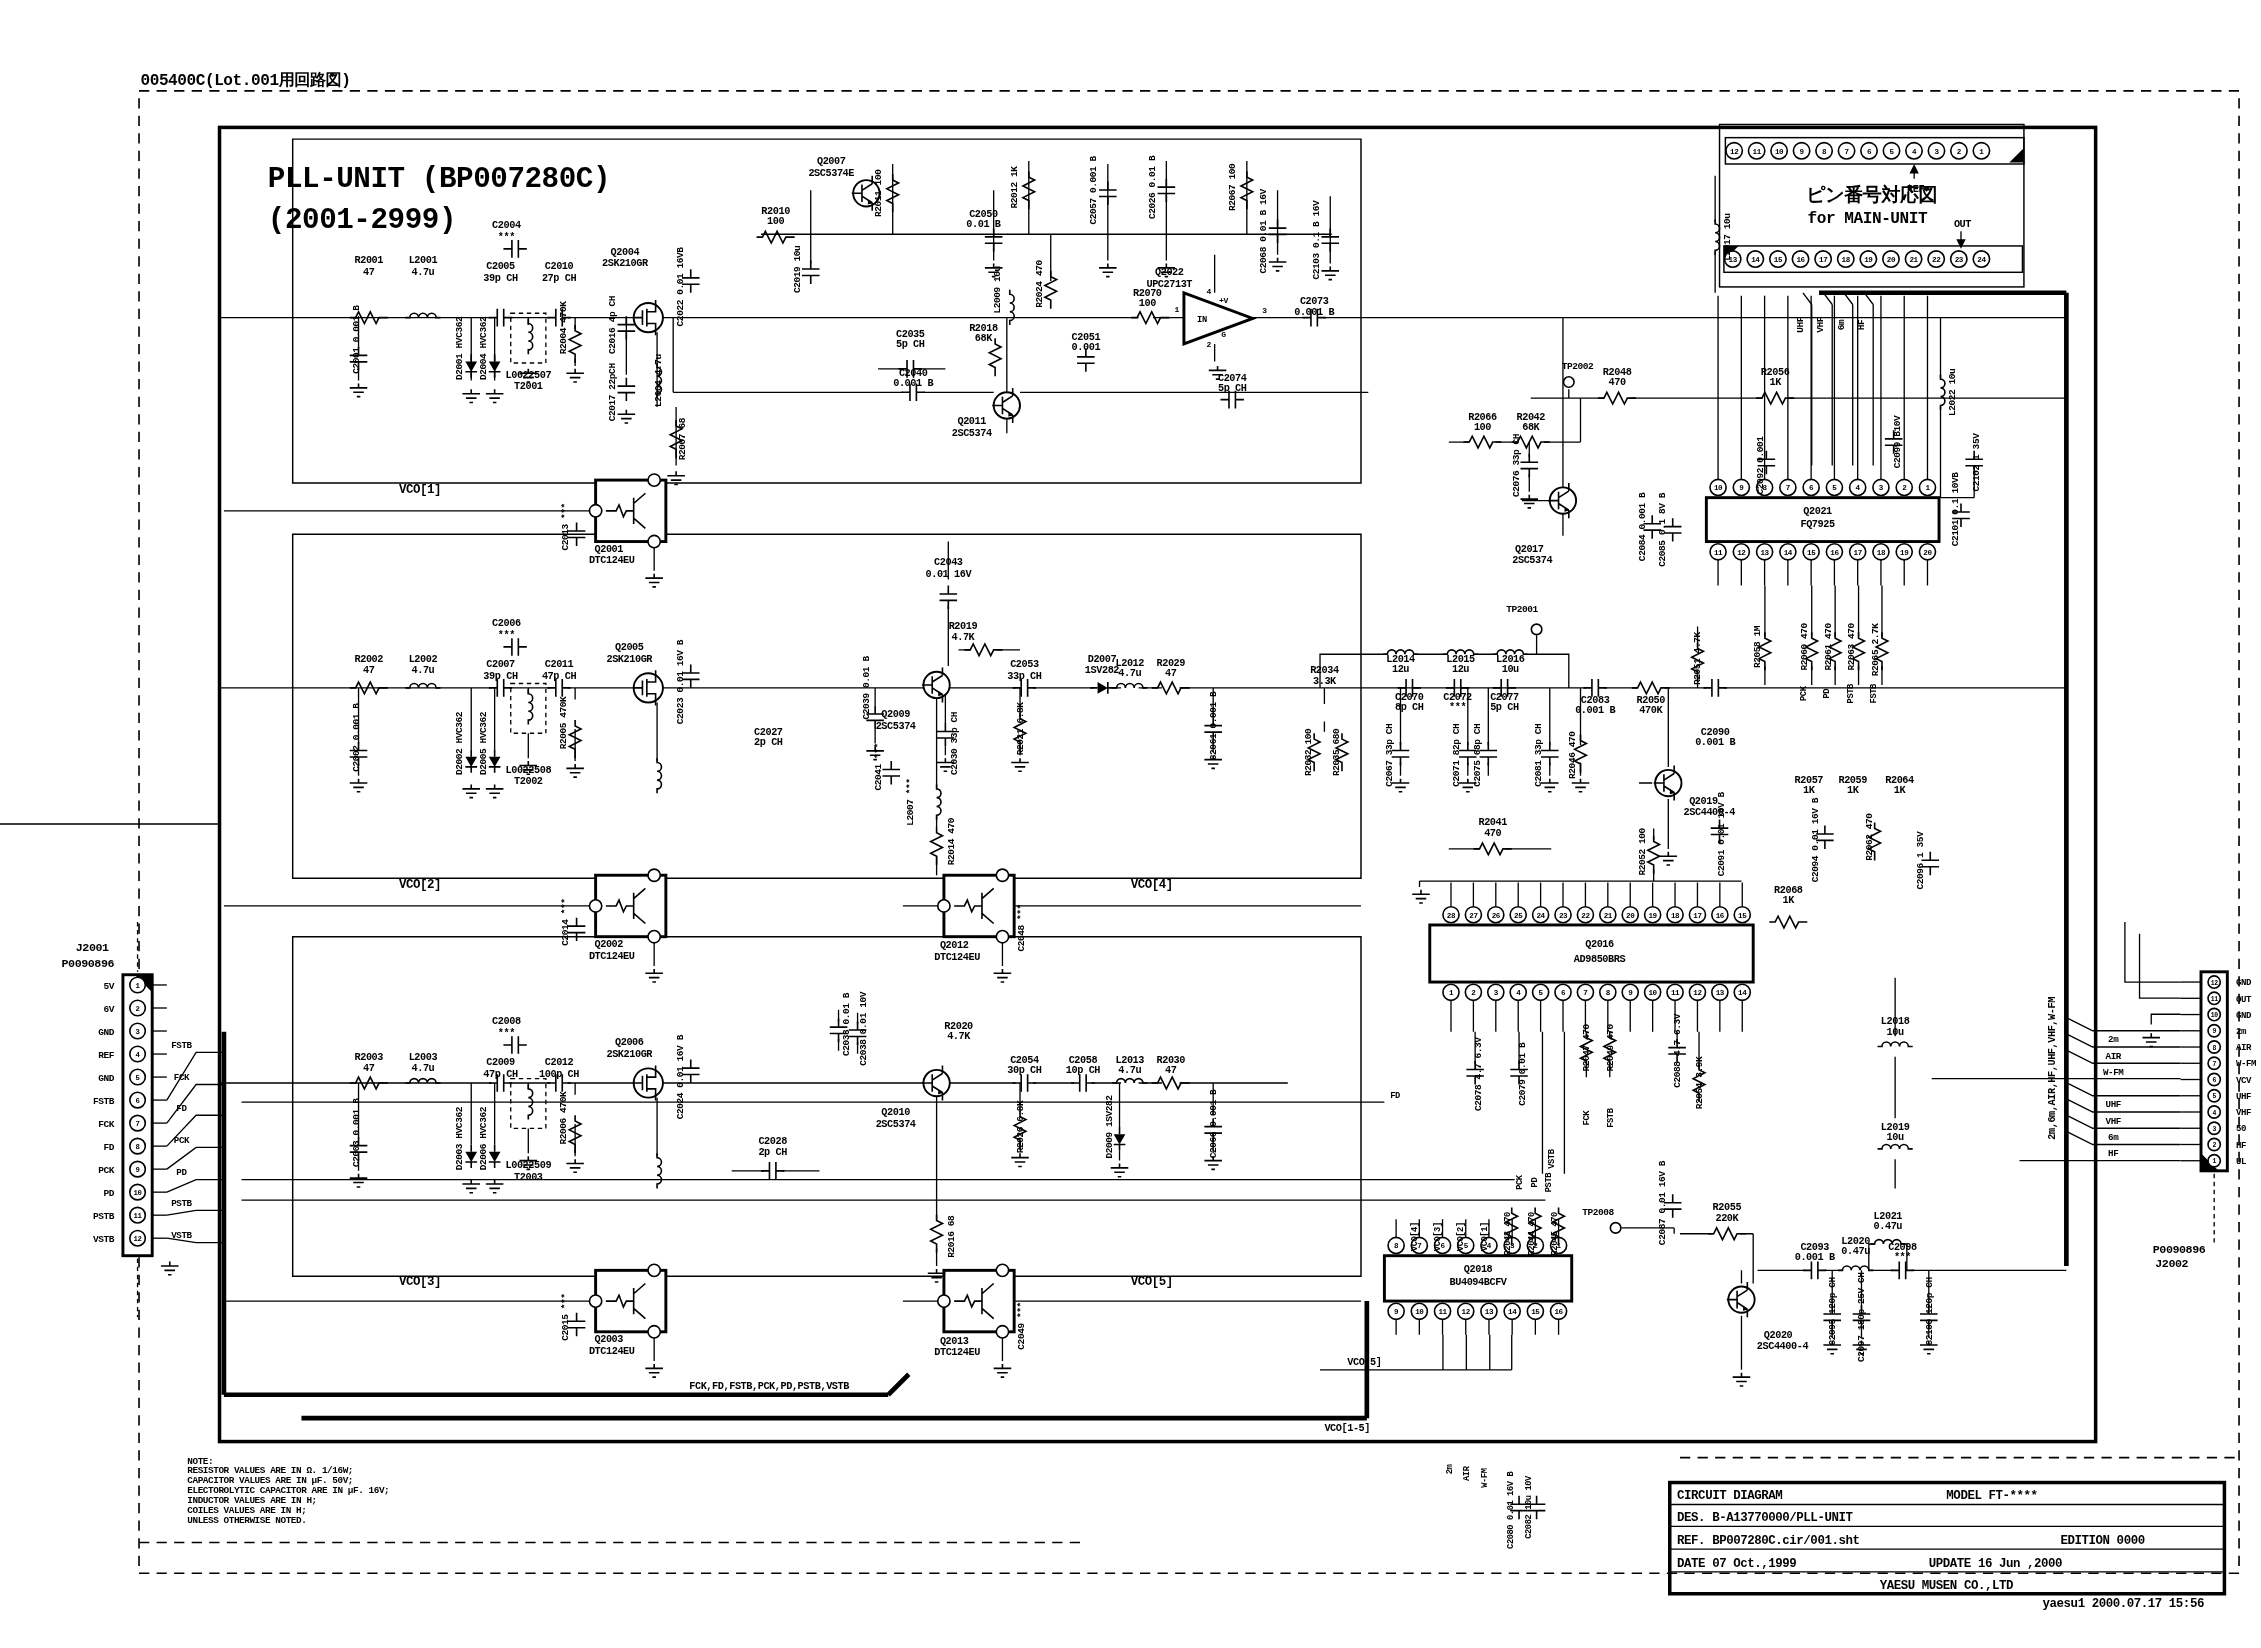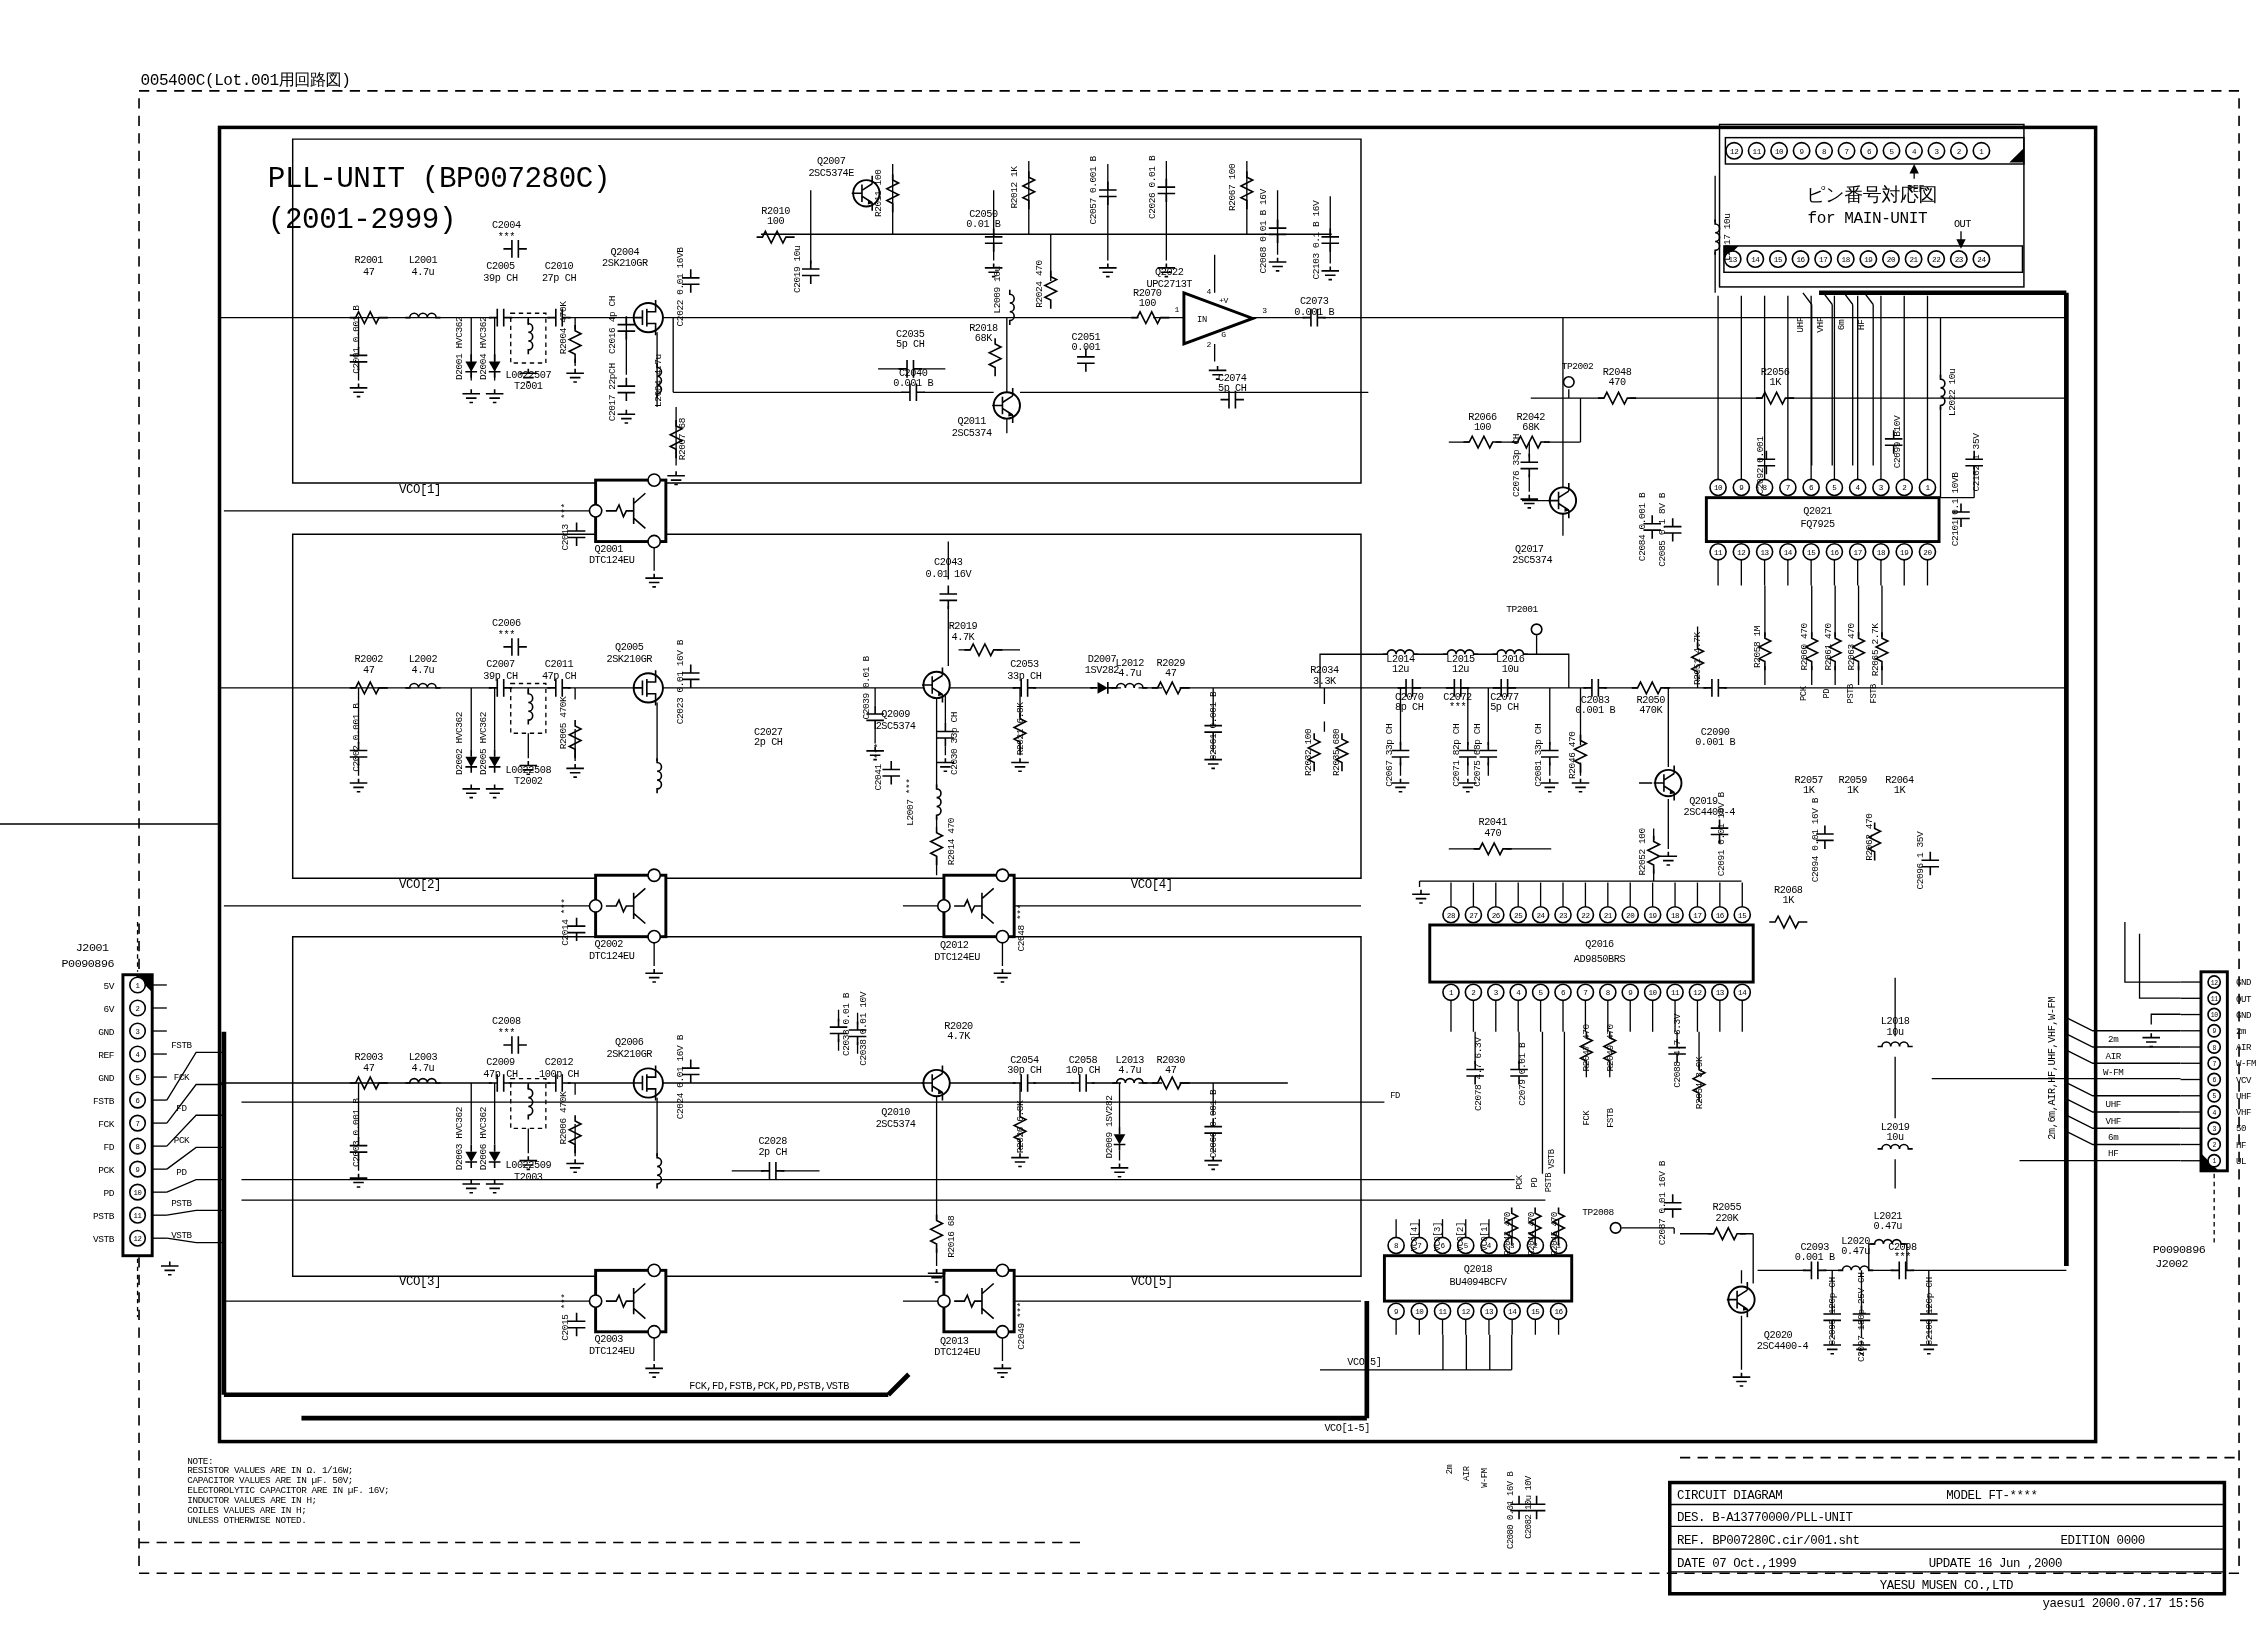--- a/index.html
+++ b/index.html
@@ -1,16 +1,16 @@
 <!DOCTYPE html>
 <html style="font-size:7.6px"><head>
 <meta charset="utf-8">
 <style>
   html,body{margin:0;padding:0;background:#fff;}
-  #stage{width:100vw;height:100vh;background:#fff;}
+  #stage{width:100vw;height:100vh;background:#fff;font-weight:bold;}
   svg{display:block;width:100%;height:100%;}
   svg text{font-family:"Liberation Mono","DejaVu Sans Mono",monospace;fill:#000;letter-spacing:-0.3px;}
   .w{stroke:#000;stroke-width:0.9;fill:none;}
   .bus{stroke:#000;stroke-width:3.2;fill:none;}
   .bord{stroke:#000;stroke-width:2.4;fill:none;}
   .dash{stroke:#000;stroke-width:1.1;fill:none;stroke-dasharray:7 5;}
   .dash2{stroke:#000;stroke-width:0.9;fill:none;stroke-dasharray:3 2.5;}
   .body{fill:#fff;stroke:#000;stroke-width:2;}
   .pin{fill:#fff;stroke:#000;stroke-width:1.1;}
   .blk{fill:#000;stroke:none;}

